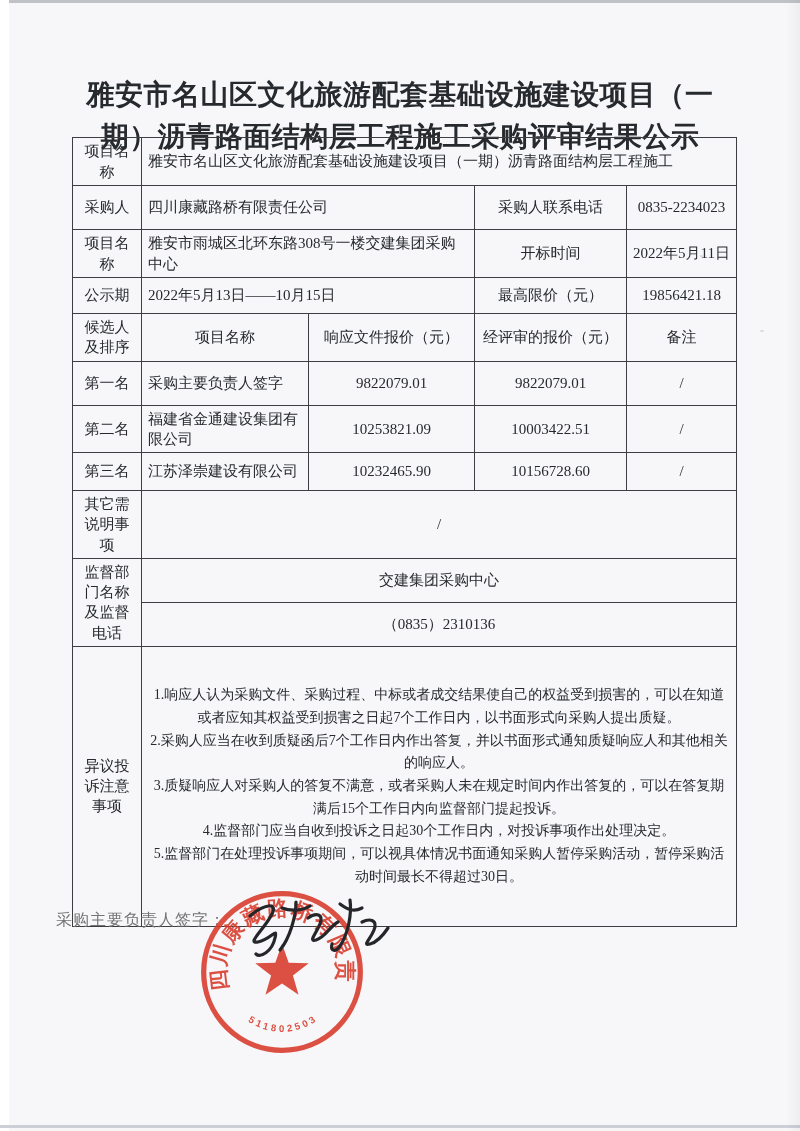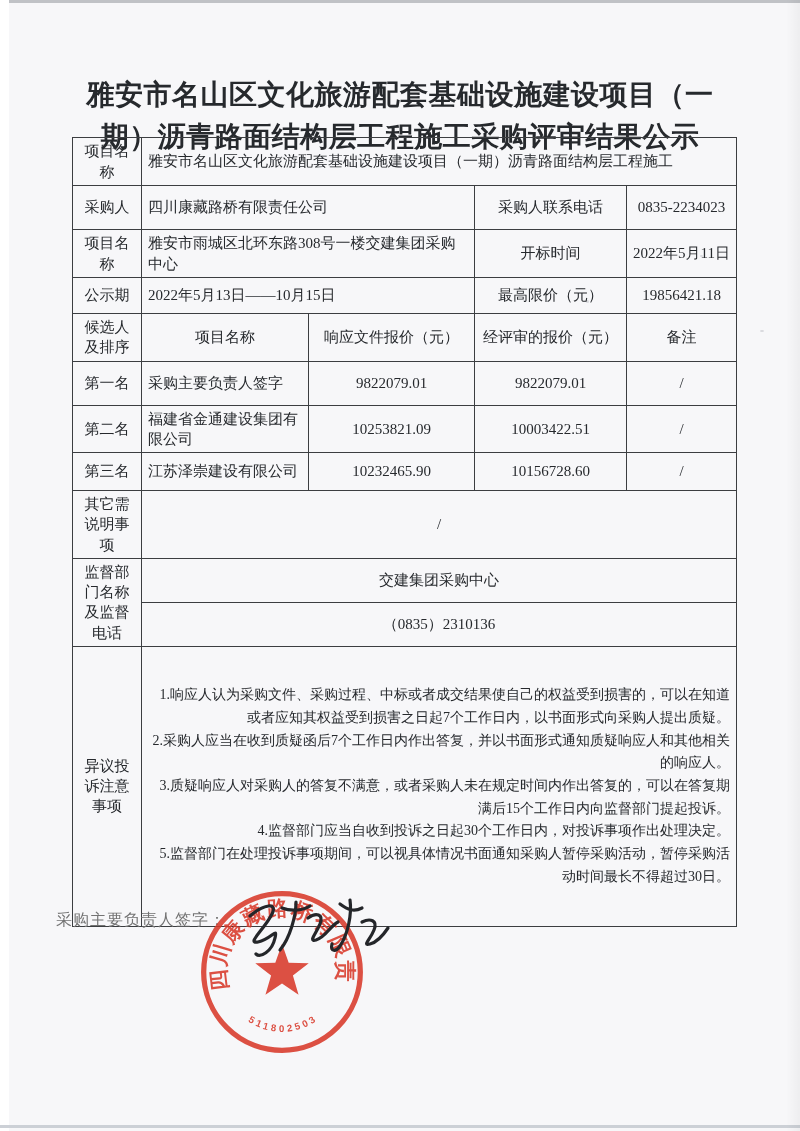--- a/index.html
+++ b/index.html
@@ -32,21 +32,21 @@
     padding:3px 6px;
     vertical-align:middle;
     line-height:1.35;
     word-break:break-all;
   }
   td.lbl{padding:3px 2px 3px 5px;text-align:center;}
   td.val-left{text-align:left;}
   td.val-center{text-align:center;font-family:Liberation Serif, serif;}
   td.hdr{text-align:center;}
   td.notice-cell{padding:6px 8px;}
-  .notice-cell p{margin:0;font-size:14px;line-height:1.62;text-align:right;}
+  .notice-cell p{margin:0;font-size:14px;line-height:1.62;text-align:center;}
 
   .sign-line{
     position:absolute;left:56px;top:910px;
     font-size:16px;letter-spacing:1px;color:#737373;
   }
   .seal{position:absolute;left:194px;top:884px;width:176px;height:176px;}
   .signature{position:absolute;left:212px;top:882px;width:200px;height:90px;}
 
   .speck{position:absolute;border-radius:50%;background:#b9bcc2;opacity:.5;}
 </style>

